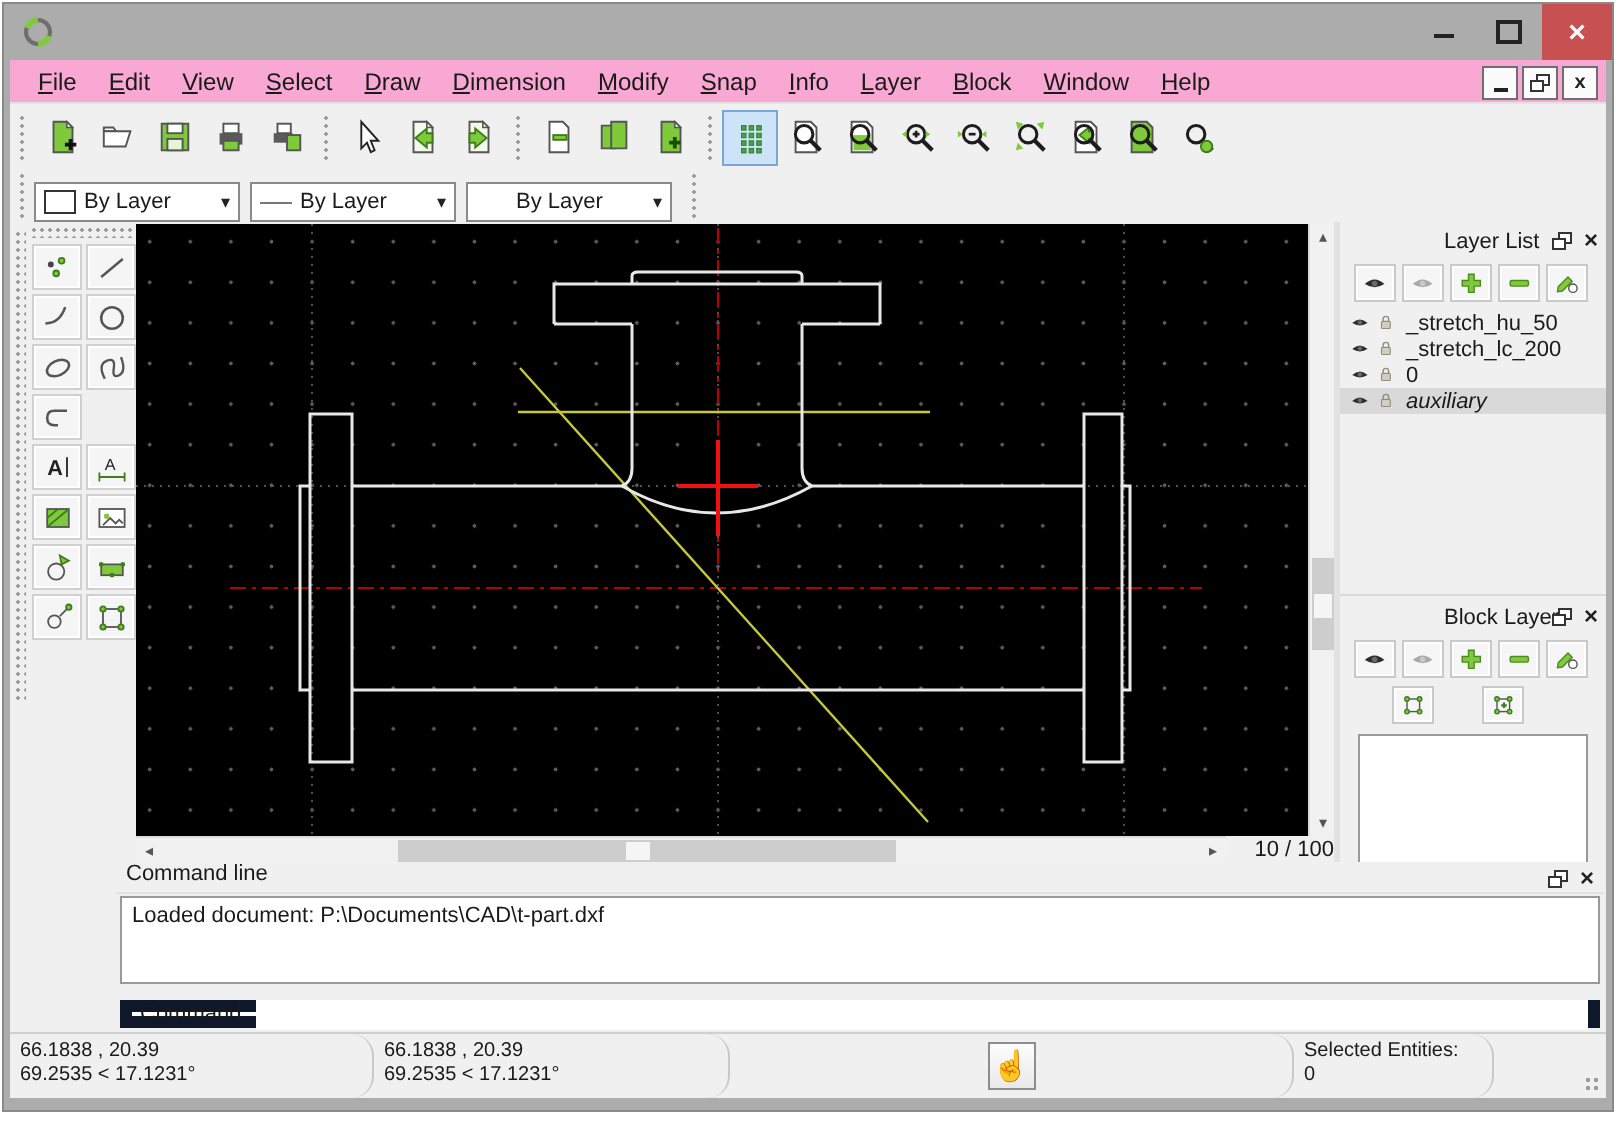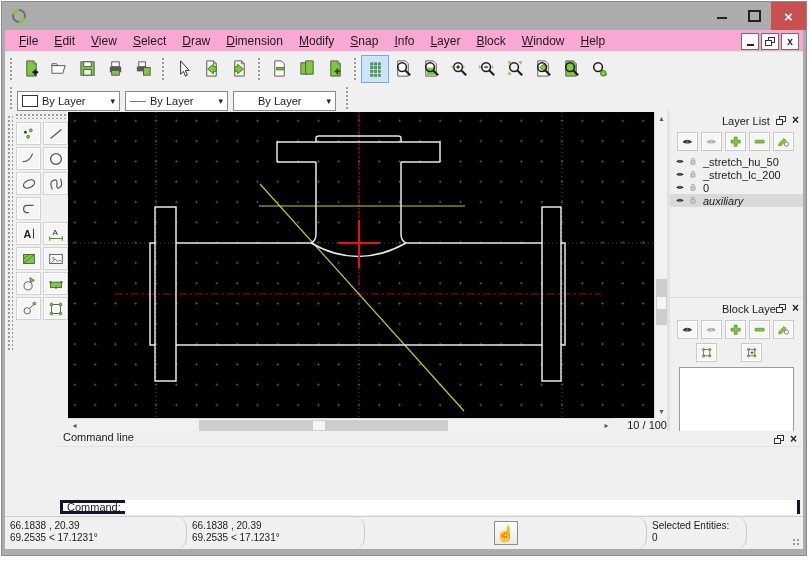--- a/index.html
+++ b/index.html
@@ -86,21 +86,21 @@
   .layer-row.sel{background:#d9d9d9;font-style:italic;}
   .layer-name{padding-left:2px;}
   .block-box{margin:3px 9px 0 9px;height:66px;background:#fff;border:1px solid #9a9a9a;}
   
   .command-region{position:absolute;left:3px;right:3px;top:429px;height:85px;background:#f0f0f0;}
   .cmd-panel{position:absolute;left:53px;right:1px;top:0;height:85px;}
   .cmd-title{height:15px;font-size:11px;display:flex;align-items:flex-start;padding-left:5px;position:relative;border-bottom:1px solid #e2e2e2;}
   .cmd-title .pt-icons{position:absolute;right:5px;top:2px;display:flex;gap:6px;align-items:center;}
   .cmd-history{position:absolute;left:2px;right:2px;top:17px;height:44px;background:#fff;border:1px solid #9a9a9a;
                font-size:11px;padding:3px 5px;box-sizing:border-box;}
-  .cmd-row{position:absolute;left:2px;right:2px;top:69px;height:14px;background:#fff;border:3px solid #0f172a;
+  .cmd-row{position:absolute;left:2px;right:2px;top:69px;height:14px;background:#fff;border:6px solid #0f172a;
            display:flex;align-items:center;font-size:11px;padding-left:4px;box-sizing:border-box;}
   .cmd-input{flex:1;border:none;outline:none;font-size:11px;height:13px;font-family:"Liberation Sans",sans-serif;background:#fff;margin-left:4px;}
   
   .statusbar{position:absolute;left:3px;right:3px;top:514px;height:33px;background:#f0f0f0;border-top:1px solid #cfcfcf;
              display:flex;box-sizing:border-box;}
   .sb-cell{font-size:10px;line-height:12px;padding:3px 0 0 5px;box-sizing:border-box;border-right:1px solid #c9c9c9;border-radius:11px;}
   .sb-c1{width:182px;} .sb-c2{width:178px;}
   .sb-c3{width:282px;display:flex;align-items:center;justify-content:center;padding:0;}
   .sb-c4{width:100px;} .sb-c5{flex:1;border-right:none;position:relative;}
   .hand-btn{width:24px;height:24px;border:1px solid #8d8d8d;background:linear-gradient(#fdfdfd,#e9e9e9);
@@ -735,20 +735,23 @@
 
     <div class="command-region">
       <div class="cmd-panel">
         <div class="cmd-title">
           <span>Command line</span>
           <span class="pt-icons">
             <span class="rg"></span>
             <span class="pt-x">×</span>
           </span>
         </div>
+        <div class="cmd-history">
+          <div>Loaded document: P:\Documents\CAD\t-part.dxf</div>
+        </div>
         <div class="cmd-row">
           <span>Command:</span>
           <input class="cmd-input" style="">
         </div>
       </div>
     </div>
 
     <div class="statusbar">
       <div class="sb-cell sb-c1">
         <div>66.1838 , 20.39</div>

